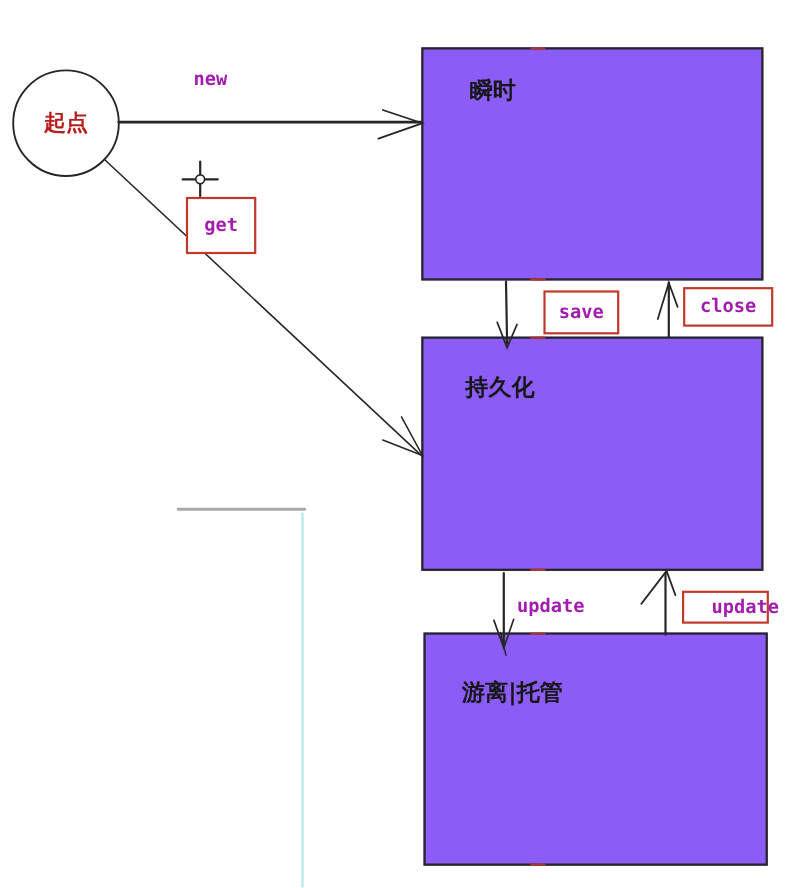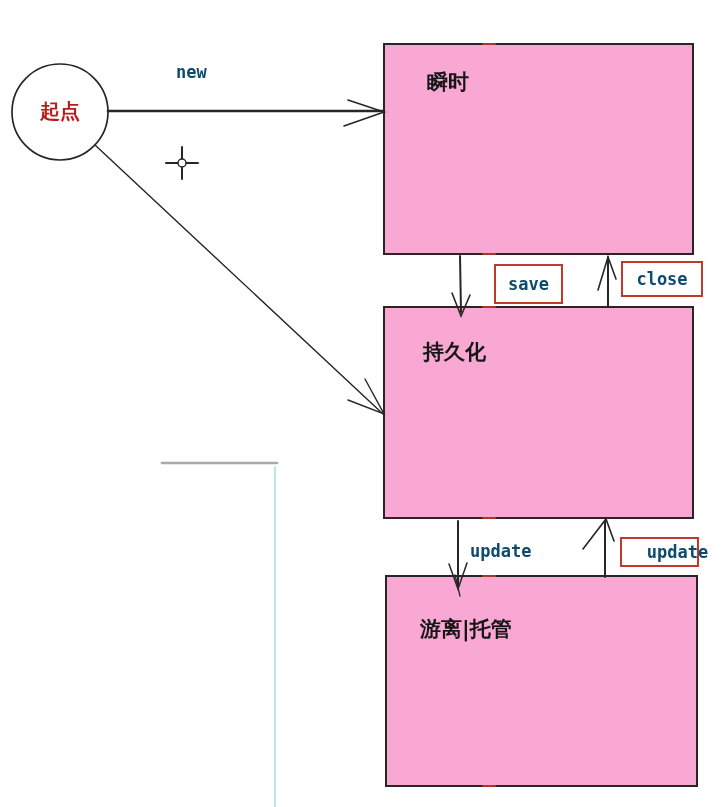--- a/index.html
+++ b/index.html
@@ -10,21 +10,21 @@
     background: #ffffff;
     overflow: hidden;
     font-family: "DejaVu Sans", sans-serif;
     color: #111111;
   }
   
   .state-box {
     position: absolute;
     box-sizing: border-box;
     border: 2px solid #262626;
-    background: #f9a8d4;
+    background: #8b5cf6;
     padding-left: 33px;
   }
   #box-transient  { left: 383px; top: 43px;  width: 311px; height: 212px; }
   #box-persistent { left: 383px; top: 306px; width: 311px; height: 213px; }
   #box-detached   { left: 385px; top: 575px; width: 313px; height: 212px; }
   .state-label {
     position: absolute;
     font-size: 21px;
     font-weight: 600;
     color: #161616;
@@ -41,21 +41,21 @@
     font-size: 20px;
     font-weight: 600;
     color: #b91c1c;
   }
   
   .edge-label {
     position: absolute;
     font-family: "DejaVu Sans Mono", monospace;
     font-weight: bold;
     font-size: 17px;
-    color: #0c4a6e;
+    color: #a21caf;
     white-space: nowrap;
     text-align: right;
   }
   .edge-label.boxed {
     box-sizing: border-box;
     border: 2px solid #c0392b;
     background: #ffffff;
     display: flex;
     align-items: center;
     justify-content: center;
@@ -145,20 +145,21 @@
 
     <g stroke-width="2">
       <line x1="166" y1="163" x2="198" y2="163"></line>
       <line x1="182" y1="147" x2="182" y2="179"></line>
       <circle cx="182" cy="163" r="4" fill="#ffffff" stroke-width="1.5"></circle>
     </g>
   </svg>
 
   <span class="edge-label" id="label-new">new</span>
 
+  <span class="edge-label boxed" id="label-get">get</span>
 
   <span class="edge-label boxed" id="label-save">save</span>
 
   <span class="edge-label boxed" id="label-delete">close</span>
 
   <span class="edge-label" id="label-close">update</span>
 
   <span class="edge-label boxed" id="label-update">update</span>
 </div>
 

